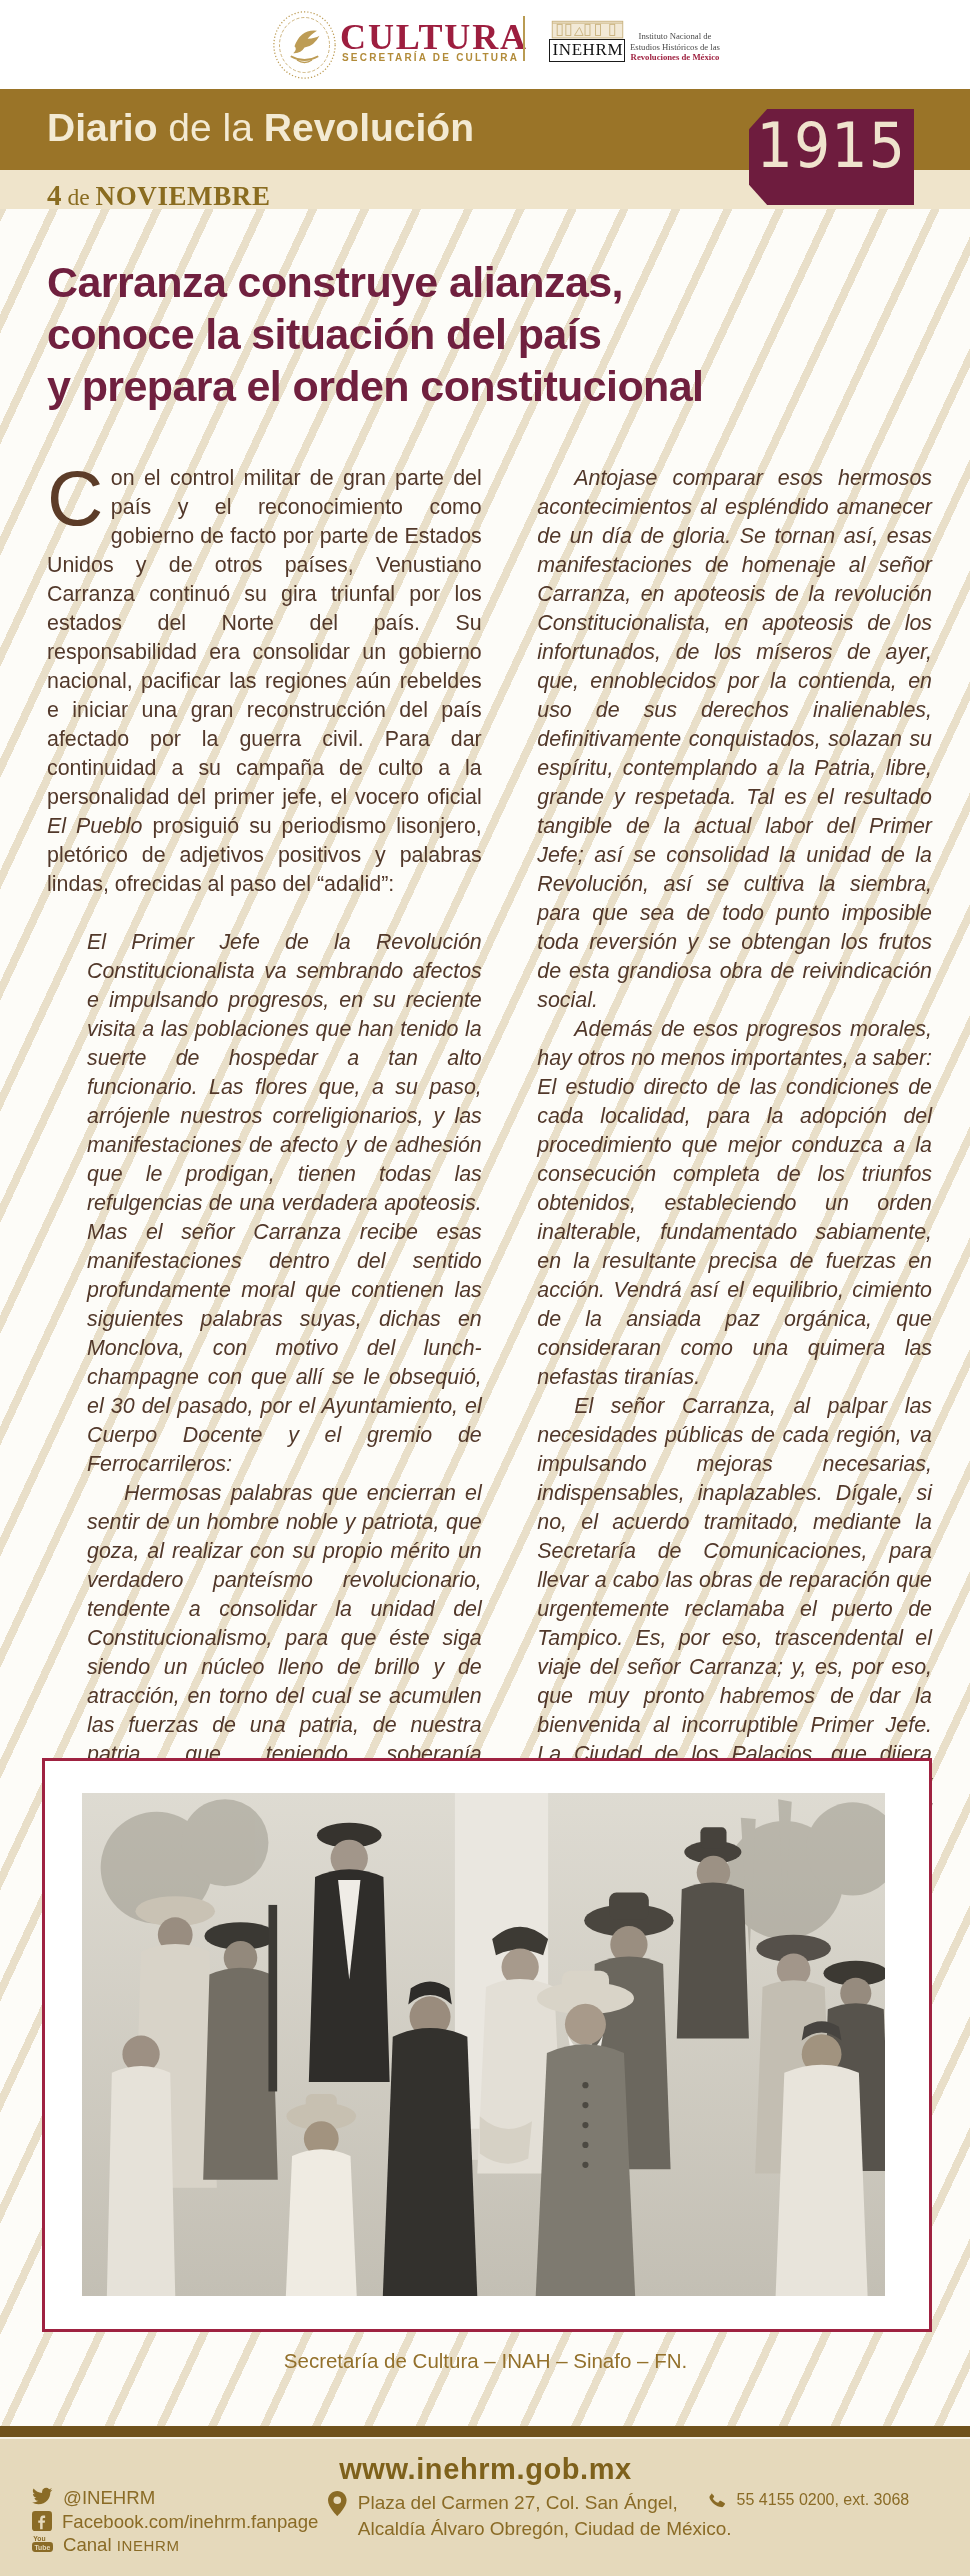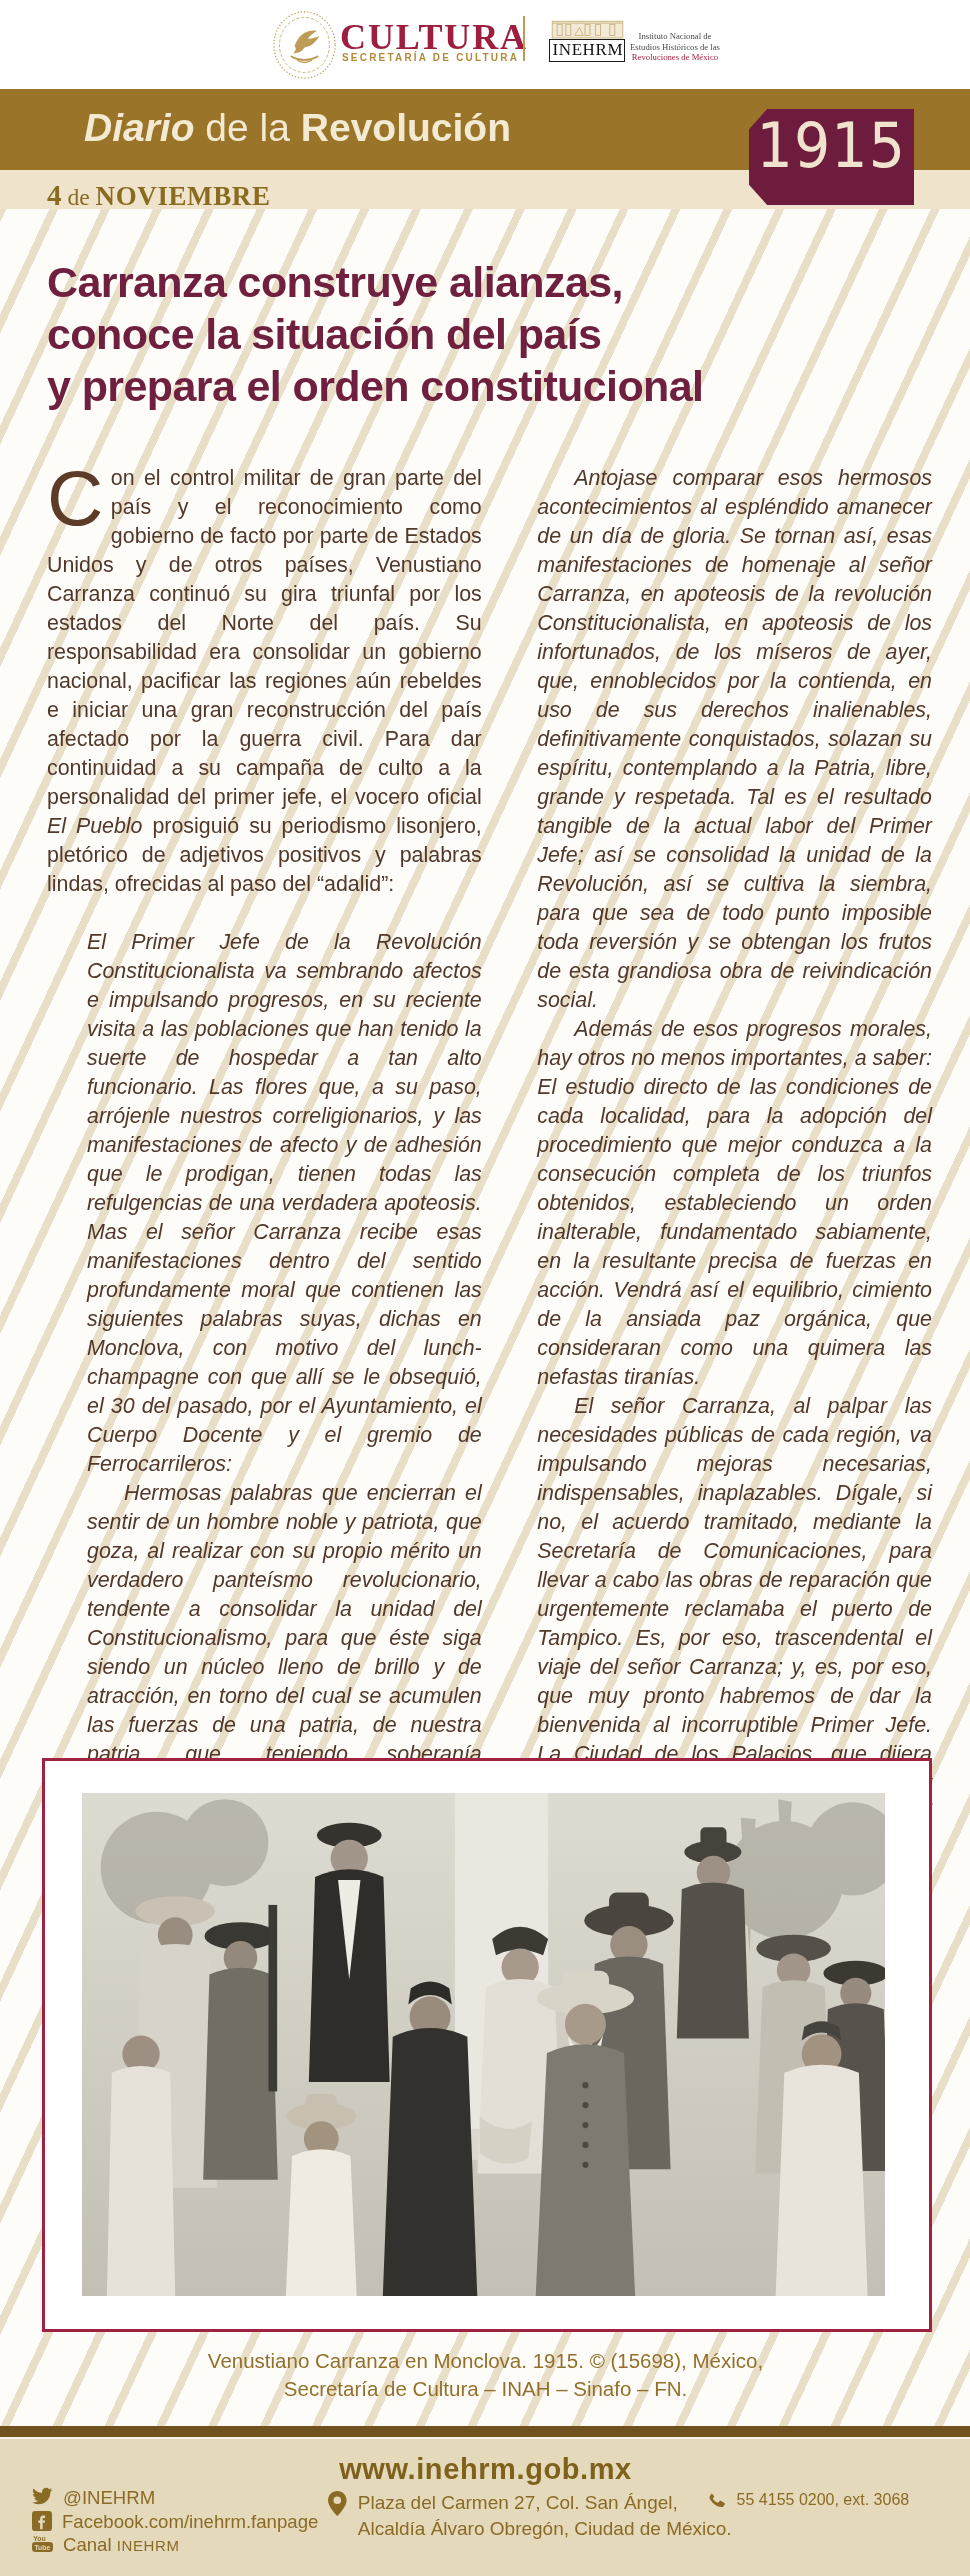--- a/index.html
+++ b/index.html
@@ -20,25 +20,25 @@
     font-weight:bold;font-size:36px;letter-spacing:1.9px;color:#9D1E3F;}
   .cultura-sub{position:absolute;left:342px;top:52px;font-size:10px;font-weight:bold;
     letter-spacing:2.2px;color:#B28B39;}
   .hdr-divider{position:absolute;left:523px;top:16px;width:1.9px;height:45px;background:#B99B52;}
   .inehrm-logo{position:absolute;left:549px;top:20px;width:76px;}
   .inehrm-building{display:block;width:73px;height:18.6px;margin:0 auto;}
   .inehrm-box{border:1.9px solid #1a1a1a;background:#fff;padding:0.6px 2.5px 1.2px 2.5px;text-align:center;}
   .inehrm-acronym{font-family:"Liberation Serif",serif;font-size:17px;color:#111;letter-spacing:0.6px;}
   .inehrm-text{position:absolute;left:630px;top:31px;font-family:"Liberation Serif",serif;
     font-size:8.7px;line-height:10.6px;color:#4a4a4a;text-align:center;}
-  .inehrm-text .red{color:#9F2241;font-weight:normal;}
+  .inehrm-text .red{color:#9F2241;font-weight:bold;}
   
   .banner{position:absolute;left:0;top:89px;width:971px;height:81px;background:#9A7428;}
   .banner-title{position:absolute;left:47px;top:17.4px;font-size:39px;color:#F3EAD3;white-space:nowrap;}
-  .banner-title .b-italic{font-style:italic;font-weight:bold;margin-left:37px;}
+  .banner-title .b-italic{font-weight:bold;}
   .banner-title .b-light{font-weight:normal;}
   .banner-title .b-bold{font-weight:bold;}
   .date-band{position:absolute;left:0;top:170px;width:971px;height:39px;background:#EFE4CB;}
   .date-line{position:absolute;left:47px;top:8.7px;color:#8A6C20;font-family:"Liberation Serif",serif;white-space:nowrap;}
   .date-day{font-size:29px;font-weight:bold;}
   .date-de{font-size:23.6px;}
   .date-month{font-size:27px;font-weight:bold;letter-spacing:0.6px;}
   .year-badge{position:absolute;left:749px;top:109px;width:165px;height:96px;background:#6E1C3E;
     clip-path:polygon(11% 0%,100% 0%,100% 100%,11% 100%,0% 79%,0% 21%);
     display:flex;align-items:flex-start;justify-content:center;}
@@ -232,21 +232,20 @@
           <path d="M338 584 q47 -22 94 0 l10 225 -114 0 z" fill="#efebe2"></path>
           <circle cx="95" cy="420" r="30" fill="#9d9083"></circle>
           <path d="M48 450 q47 -22 94 0 l8 359 -110 0 z" fill="#e6e2d9"></path>
           <path d="M640 520 q40 36 84 8 l-6 60 q-40 20 -78 -8 z" fill="#d6d1c5"></path>
         </g>
       </svg>
     </div>
   </div>
 
   <div class="caption">
-    <div>Venustiano Carranza en Monclova. 1915. © (15698), México,</div>
     <div>Secretaría de Cultura – INAH – Sinafo – FN.</div>
   </div>
 
   <div class="footer-bar"></div>
   <div class="footer-gap"></div>
   <div class="footer">
     <div class="footer-url">www.inehrm.gob.mx</div>
 
     <div class="social">
       <div class="row">

